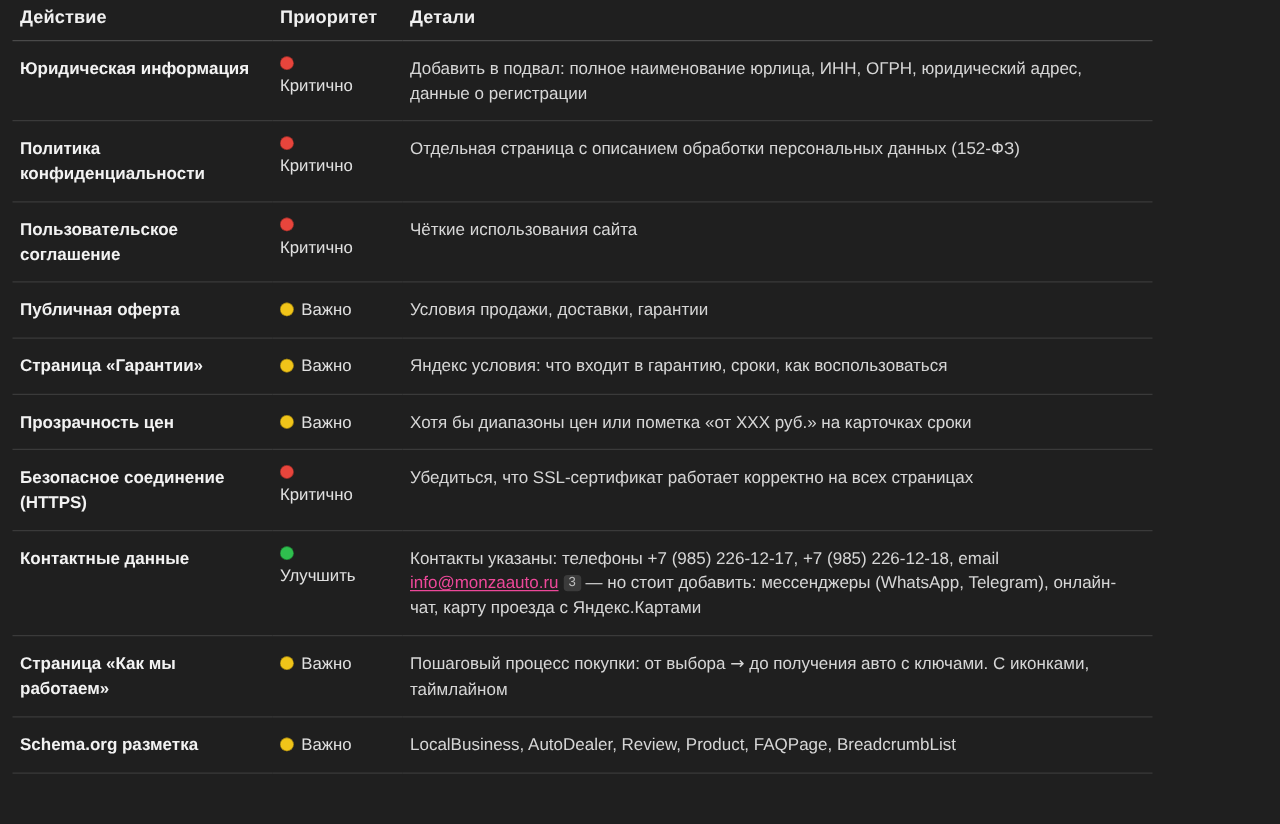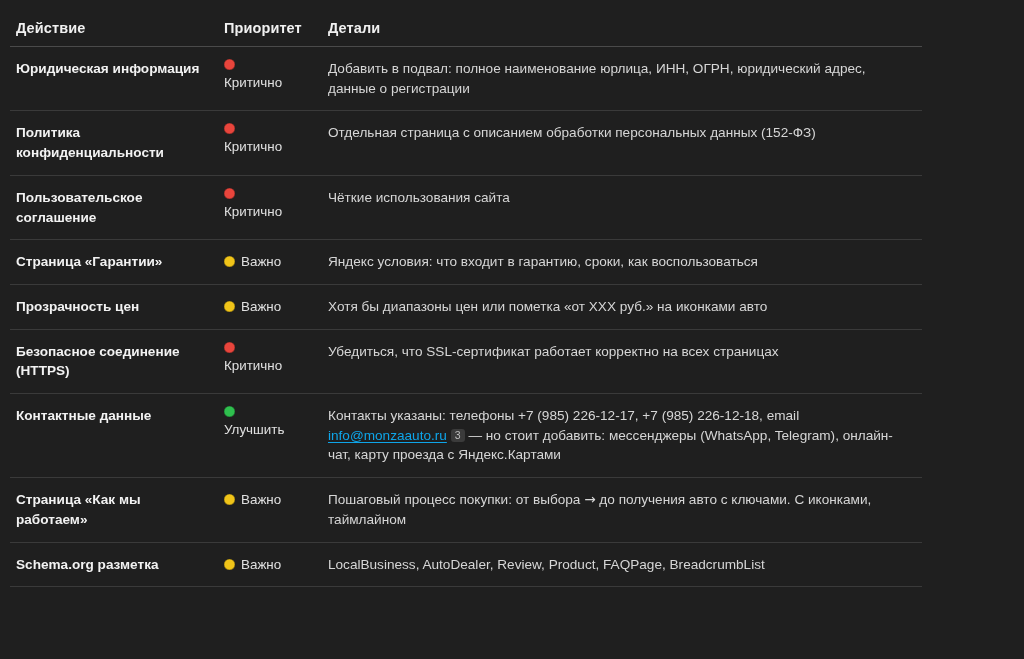--- a/index.html
+++ b/index.html
@@ -13,21 +13,21 @@
     overflow: hidden;
     font-family: "Liberation Sans", sans-serif;
     color: #e8e8e8;
     -webkit-font-smoothing: antialiased;
   }
   .page {
     width: 1024px;
     height: 659px;
     background: #1f1f1f;
     box-sizing: border-box;
-    padding: 14px 0 0 0;
+    padding: 0 0 0 0;
     position: relative;
   }
   table.matrix {
     border-collapse: collapse;
     width: 912px;
     margin-left: 10px;
     table-layout: fixed;
   }
   table.matrix col.c-action { width: 208px; }
   table.matrix col.c-priority { width: 104px; }
@@ -75,21 +75,21 @@
     box-shadow: 0 0 0 0.5px rgba(0,0,0,0.35) inset;
   }
   .dot.red { background: #e8453c; }
   .dot.yellow { background: #f0c419; }
   .dot.green { background: #2fbf4e; }
 
   .prio-stack .dot { margin-right: 0; display: block; margin-bottom: 3px; }
   .prio-inline .label { }
 
   a.maillink {
-    color: #0ea5e9;
+    color: #ec4899;
     text-decoration: underline;
     text-underline-offset: 2px;
   }
   .refnum {
     display: inline-block;
     background: #3b3b3b;
     color: #bdbdbd;
     border-radius: 3px;
     font-size: 10.5px;
     line-height: 13px;
@@ -126,28 +126,33 @@
           <td class="action">Политика конфиденциальности</td>
           <td class="priority prio-stack"><span class="dot red"></span><span class="label">Критично</span></td>
           <td class="details">Отдельная страница с описанием обработки персональных данных (152-ФЗ)</td>
         </tr>
         <tr>
           <td class="action">Пользовательское соглашение</td>
           <td class="priority prio-stack"><span class="dot red"></span><span class="label">Критично</span></td>
           <td class="details">Чёткие использования сайта</td>
         </tr>
         <tr>
+          <td class="action">Публичная оферта</td>
+          <td class="priority prio-inline"><span class="dot yellow"></span><span class="label">Важно</span></td>
+          <td class="details">Условия продажи, доставки, гарантии</td>
+        </tr>
+        <tr>
           <td class="action">Страница «Гарантии»</td>
           <td class="priority prio-inline"><span class="dot yellow"></span><span class="label">Важно</span></td>
           <td class="details">Яндекс условия: что входит в гарантию, сроки, как воспользоваться</td>
         </tr>
         <tr>
           <td class="action">Прозрачность цен</td>
           <td class="priority prio-inline"><span class="dot yellow"></span><span class="label">Важно</span></td>
-          <td class="details">Хотя бы диапазоны цен или пометка «от XXX руб.» на иконками авто</td>
+          <td class="details">Хотя бы диапазоны цен или пометка «от XXX руб.» на карточках сроки</td>
         </tr>
         <tr>
           <td class="action">Безопасное соединение (HTTPS)</td>
           <td class="priority prio-stack"><span class="dot red"></span><span class="label">Критично</span></td>
           <td class="details">Убедиться, что SSL-сертификат работает корректно на всех страницах</td>
         </tr>
         <tr>
           <td class="action">Контактные данные</td>
           <td class="priority prio-stack"><span class="dot green"></span><span class="label">Улучшить</span></td>
           <td class="details">Контакты указаны: телефоны +7 (985) 226-12-17, +7 (985) 226-12-18, email <a class="maillink" href="#">info@monzaauto.ru</a><span class="refnum">3</span> — но стоит добавить: мессенджеры (WhatsApp, Telegram), онлайн-чат, карту проезда с Яндекс.Картами</td>

